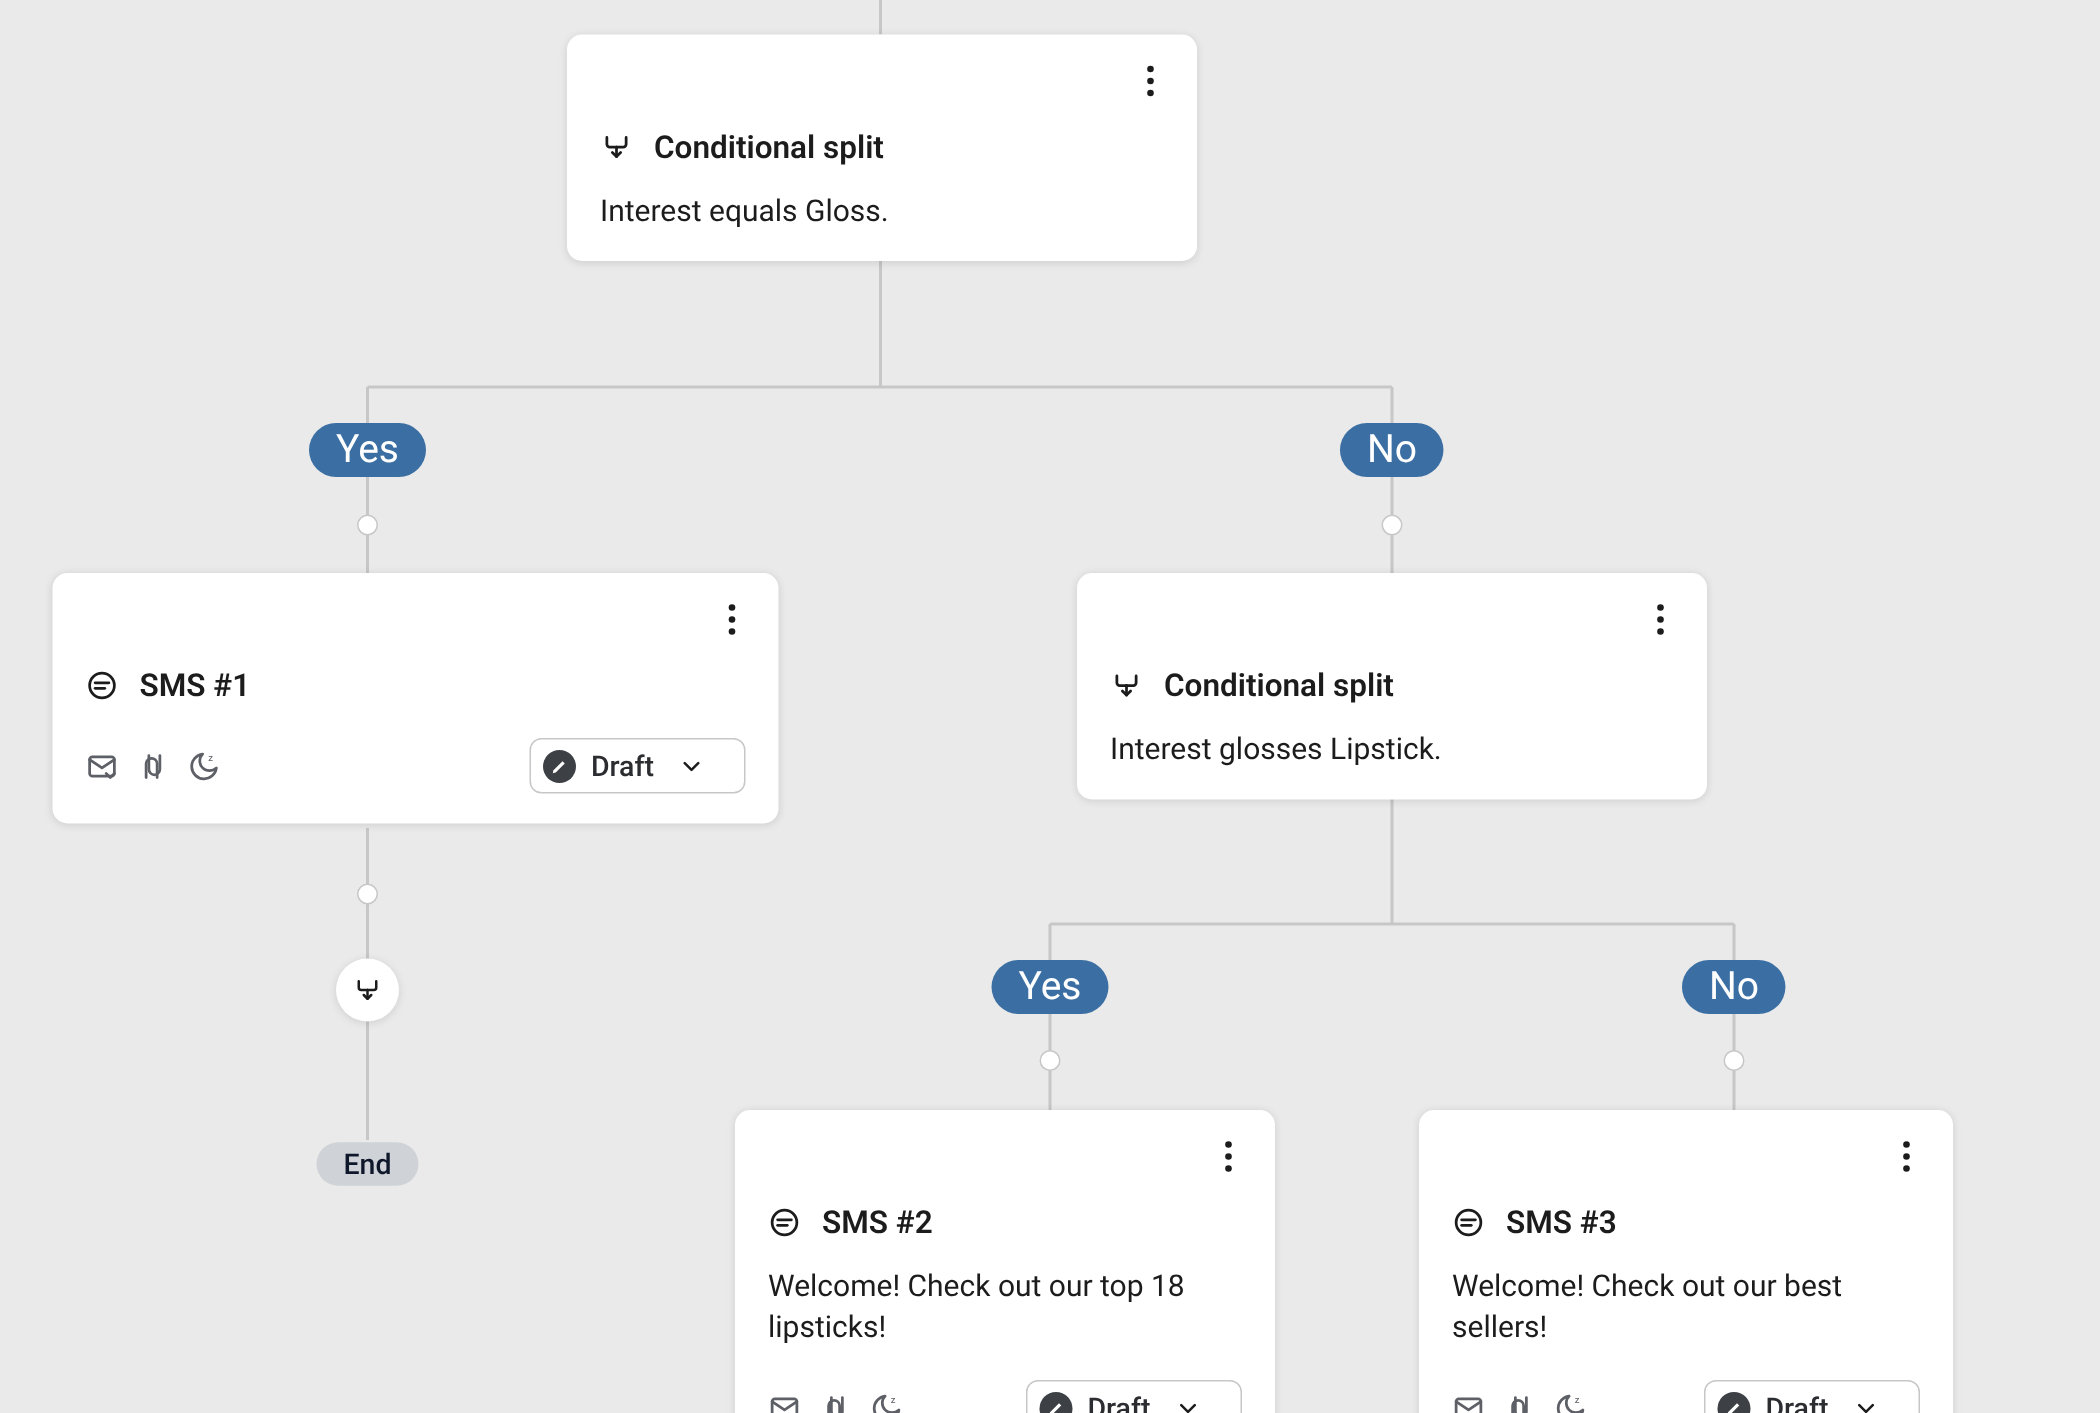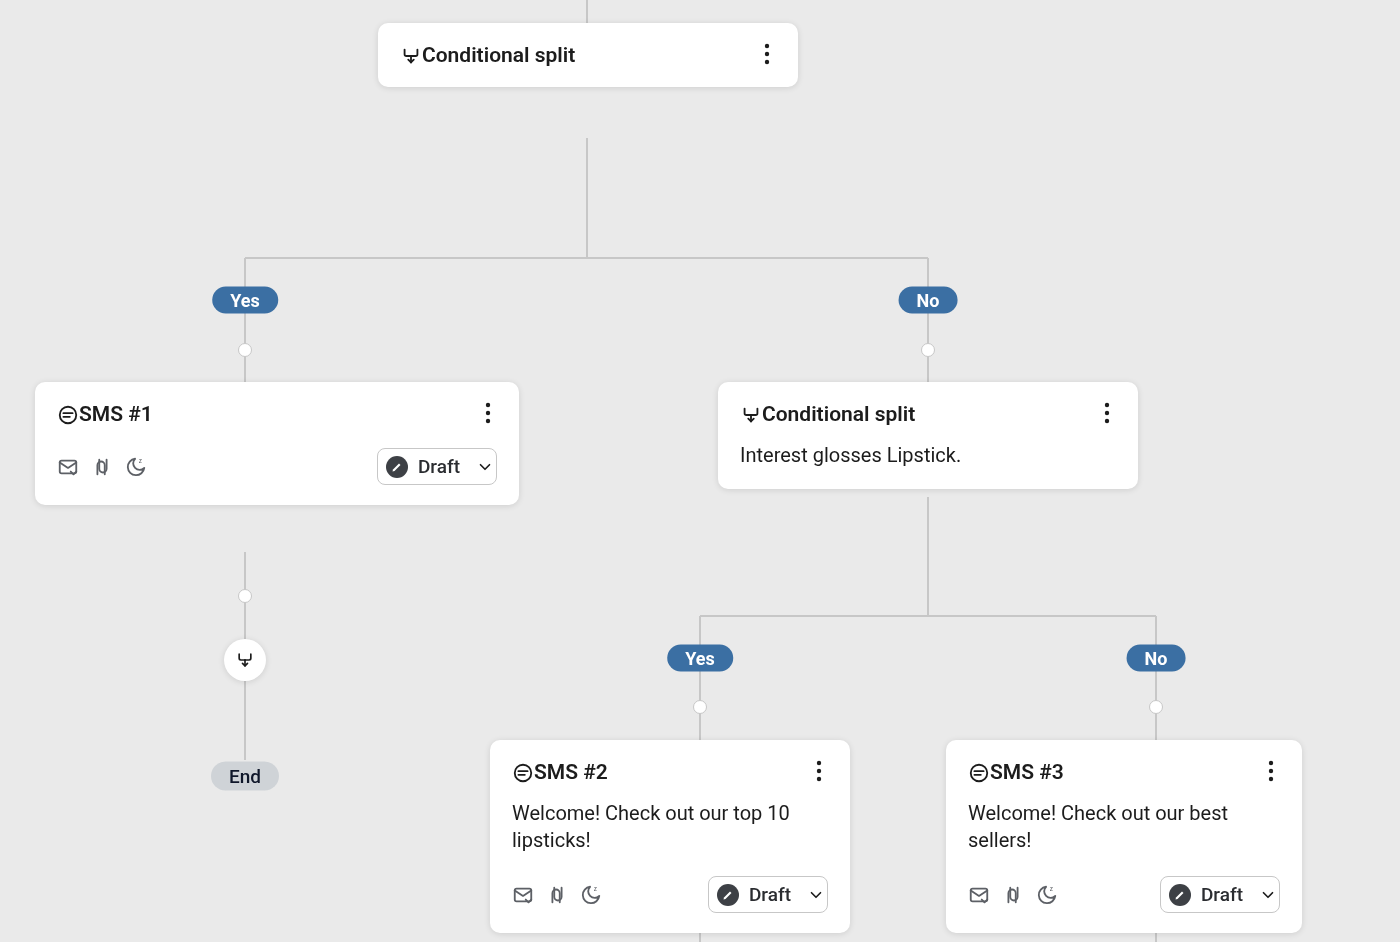--- a/index.html
+++ b/index.html
@@ -43,21 +43,23 @@
   .card {
     position: absolute;
     background: var(--card-bg);
     border-radius: 10px;
     box-shadow: var(--shadow);
     padding: 20px 22px;
     cursor: pointer;
   }
   .card-header {
     display: flex;
-    align-items: flex-end;
+    align-items: flex-start;
+    gap: 14px;
+    margin-top: 44px;
   }
   .card-title {
     font-size: 21px;
     font-weight: 650;
   }
   .card-desc {
     font-size: 20px;
     font-weight: 400;
     margin-top: 16px;
     line-height: 1.35;
@@ -76,22 +78,22 @@
   }
   .dots-btn svg { display:block; }
   .icon { display:inline-flex; align-items:center; justify-content:center; }
   .icon svg { display:block; }
 
   .badge {
     position: absolute;
     transform: translate(-50%, -50%);
     background: var(--badge-blue);
     color: #fff;
-    font-size: 18px;
-    font-weight: 700;
+    font-size: 26px;
+    font-weight: 400;
     padding: 3px 18px;
     border-radius: 999px;
   }
   .end-badge {
     position: absolute;
     transform: translate(-50%, -50%);
     background: var(--badge-gray);
     color: #0f172a;
     font-size: 19px;
     font-weight: 500;
@@ -123,21 +125,21 @@
     align-items:center;
     gap: 12px;
     color: var(--icon-gray);
   }
   .status-chip {
     display:flex;
     align-items:center;
     gap: 10px;
     border: 1.5px solid var(--chip-border);
     border-radius: 8px;
-    padding: 6px 2px 6px 8px;
+    padding: 6px 26px 6px 8px;
     cursor: pointer;
     background:#fff;
   }
   .status-chip .status-icon {
     width: 22px; height: 22px; border-radius: 50%;
     background: #3d4045;
     display:flex; align-items:center; justify-content:center;
   }
   .status-chip .status-icon svg { display:block; }
   .status-label { font-size: 19px; font-weight: 500; color:#2b2d31; }
@@ -196,20 +198,21 @@
     <span class="icon">
       <svg width="22" height="22" viewBox="0 0 24 24" stroke="#1c1c1c" stroke-width="2" fill="none" stroke-linecap="round" stroke-linejoin="round">
         <path d="M5 5v5a2 2 0 0 0 2 2h5"></path>
         <path d="M19 5v5a2 2 0 0 1-2 2h-5"></path>
         <path d="M12 12v7"></path>
         <polyline points="9 16 12 19 15 16"></polyline>
       </svg>
     </span>
     <span class="card-title">Conditional split</span>
   </div>
+  <div class="card-desc">Interest equals Gloss.</div>
   <div class="dots-btn">
     <svg width="6" height="22" viewBox="0 0 6 22" fill="#1c1c1c">
         <circle cx="3" cy="3" r="2.2"></circle>
         <circle cx="3" cy="11" r="2.2"></circle>
         <circle cx="3" cy="19" r="2.2"></circle>
       </svg>
   </div>
 </div>
 
 <div class="card" style="left:35px; top:382px; width:484px;">
@@ -294,21 +297,21 @@
   <div class="card-header">
     <span class="icon">
       <svg width="22" height="22" viewBox="0 0 24 24" stroke="#1c1c1c" stroke-width="2" fill="none" stroke-linecap="round" stroke-linejoin="round">
         <circle cx="12" cy="12" r="9"></circle>
         <line x1="7" y1="10" x2="17" y2="10"></line>
         <line x1="7" y1="14" x2="14" y2="14"></line>
       </svg>
     </span>
     <span class="card-title">SMS #2</span>
   </div>
-  <div class="card-desc">Welcome! Check out our top 10 lipsticks!</div>
+  <div class="card-desc">Welcome! Check out our top 18 lipsticks!</div>
   <div class="card-footer">
     <div class="footer-icons">
       <span class="icon">
         <svg width="22" height="22" viewBox="0 0 24 24" stroke="#5d6066" stroke-width="2" fill="none" stroke-linecap="round" stroke-linejoin="round">
           <rect x="3" y="5" width="18" height="14" rx="2"></rect>
             <polyline points="3 7 12 13 21 7"></polyline>
             <polyline points="15 17 18 20 21 17"></polyline>
         </svg>
       </span>
       <span class="icon">

